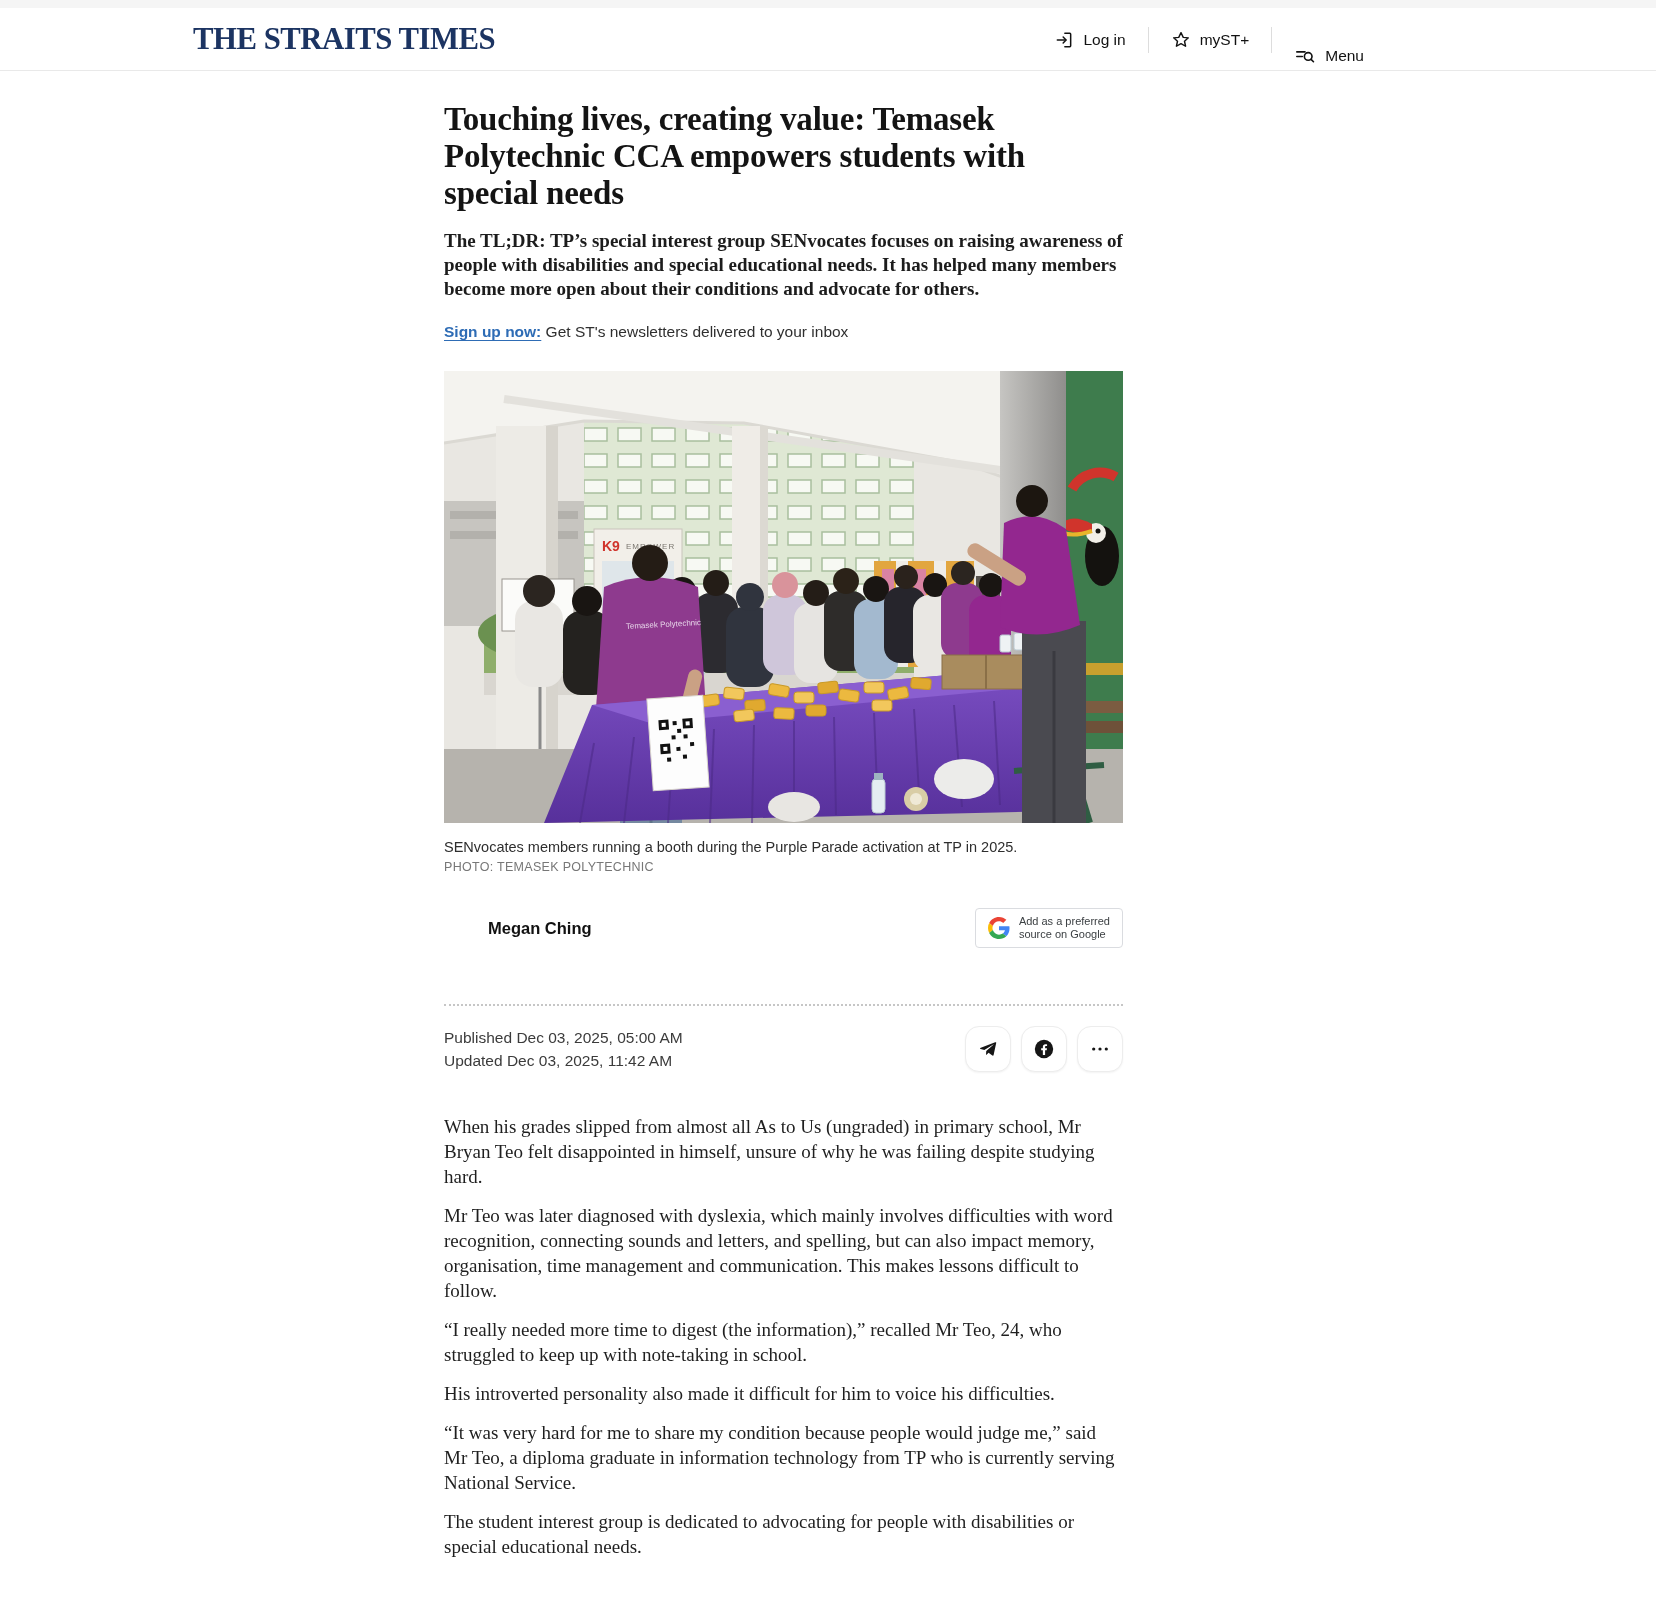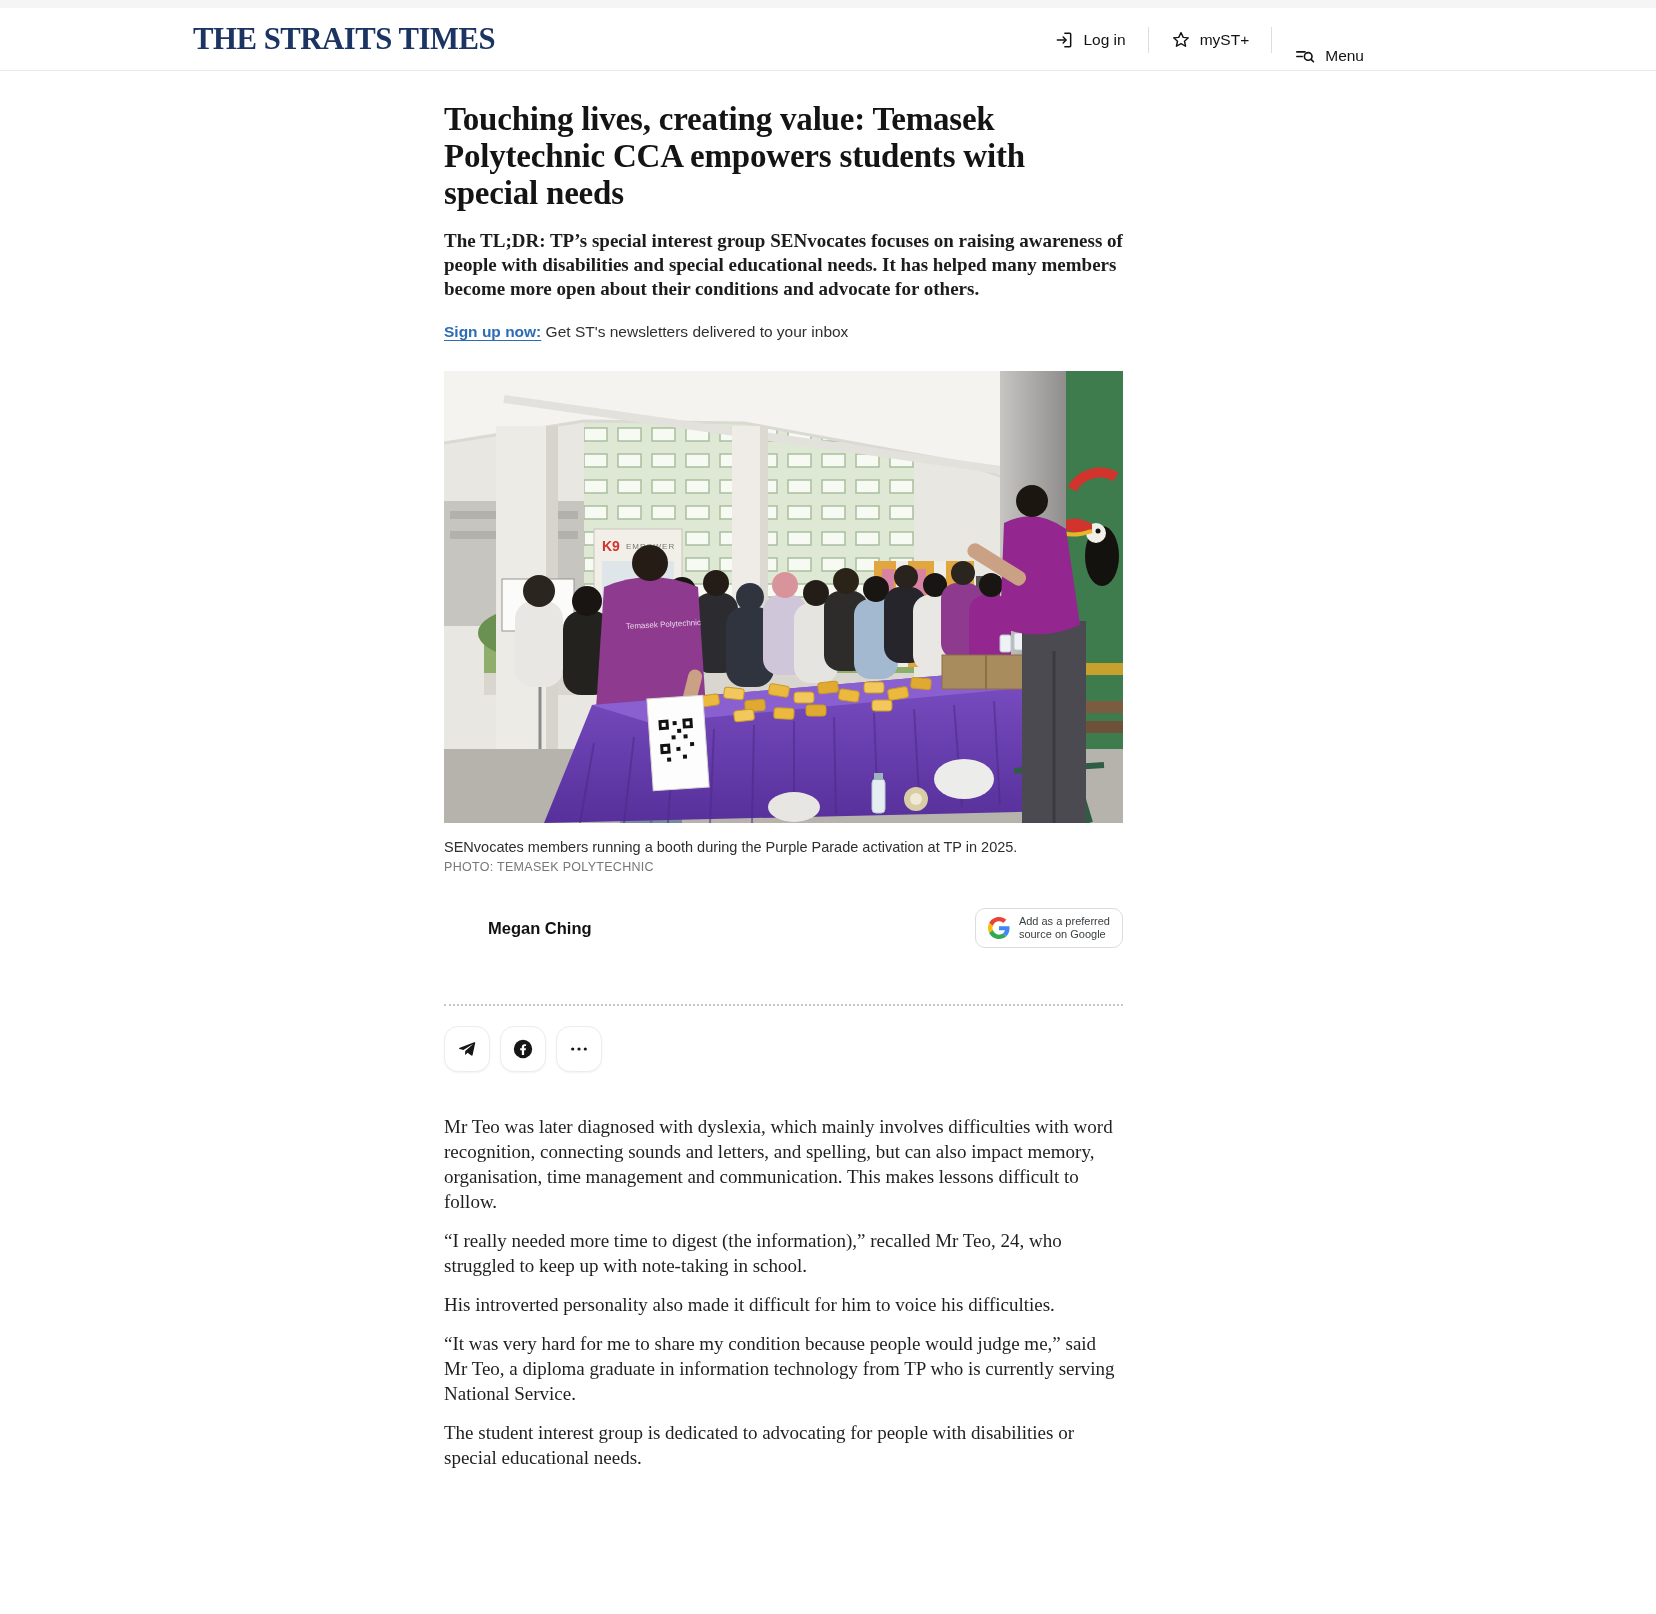--- a/index.html
+++ b/index.html
@@ -37,21 +37,21 @@
   figure { margin:30px 0 0; padding:0; }
   .photo { width:679px; height:452px; overflow:hidden; background:#15803d; }
   .photo svg { display:block; }
   .caption { font-size:14.5px; color:#2e2e2e; margin-top:16px; }
   .credit { font-size:12.5px; color:#777777; margin-top:5px; letter-spacing:.3px; }
 
   .byline-row { margin-top:34px; display:flex; justify-content:space-between; align-items:center; }
   .author { font-size:16.5px; font-weight:700; color:#111; cursor:pointer;margin-left:44px; }
   .google-btn {
     display:flex; align-items:center; gap:9px; background:#fff; border:1px solid #dadce0;
-    border-radius:10px; padding:6px 12px; cursor:pointer;
+    border-radius:4px; padding:6px 12px; cursor:pointer;
   }
   .google-btn .glabel { font-size:11px; line-height:13px; color:#3c4043; text-align:left; }
   .google-btn .glabel span { display:block; }
 
   .dotted-divider { margin-top:56px; border-top:2px dotted #c6c6c6; height:0; }
 
   .meta-row { margin-top:20px; display:flex; justify-content:space-between; align-items:flex-start; }
   .dates { font-size:15.5px; color:#3b3b3b; line-height:23px; }
   .share { display:flex; gap:10px; }
   .share button {
@@ -334,20 +334,24 @@
       <span class="glabel">
         <span>Add as a preferred</span>
         <span>source on Google</span>
       </span>
     </button>
   </div>
 
   <div class="dotted-divider"></div>
 
   <div class="meta-row">
+    <div class="dates">
+      <div>Published Dec 03, 2025, 05:00 AM</div>
+      <div>Updated Dec 03, 2025, 11:42 AM</div>
+    </div>
     <div class="share">
       <button>
         <svg width="20" height="20" viewBox="0 0 24 24" fill="#161616">
           <path d="M21.9 4.6 18.8 19c-.2 1-.8 1.2-1.6.8l-4.5-3.3-2.2 2.1c-.2.2-.4.4-.9.4l.3-4.6L18.5 7c.4-.3-.1-.5-.6-.2L7.6 13.3l-4.4-1.4c-1-.3-1-1 .2-1.4l17.2-6.6c.8-.3 1.5.2 1.3.7z"></path>
         </svg>
       </button>
       <button>
         <svg width="22" height="22" viewBox="0 0 24 24">
           <circle cx="12" cy="12" r="10" fill="#161616"></circle>
           <path d="M13.2 18.5v-5.2h1.75l.3-2.1h-2.05v-1.3c0-.6.25-1.05 1.05-1.05h1.1V7c-.2-.03-.95-.1-1.75-.1-1.75 0-2.85 1.05-2.85 2.95v1.45H8.9v2.1h1.85v5.1z" fill="#ffffff"></path>
@@ -357,19 +361,20 @@
         <svg width="18" height="6" viewBox="0 0 20 6" fill="#161616">
           <circle cx="3" cy="3" r="1.8"></circle>
             <circle cx="10" cy="3" r="1.8"></circle>
             <circle cx="17" cy="3" r="1.8"></circle>
         </svg>
       </button>
     </div>
   </div>
 
   <div class="article-body">
+      <p>When his grades slipped from almost all As to Us (ungraded) in primary school, Mr Bryan Teo felt disappointed in himself, unsure of why he was failing despite studying hard.</p>
       <p>Mr Teo was later diagnosed with dyslexia, which mainly involves difficulties with word recognition, connecting sounds and letters, and spelling, but can also impact memory, organisation, time management and communication. This makes lessons difficult to follow.</p>
       <p>“I really needed more time to digest (the information),” recalled Mr Teo, 24, who struggled to keep up with note-taking in school.</p>
       <p>His introverted personality also made it difficult for him to voice his difficulties.</p>
       <p>“It was very hard for me to share my condition because people would judge me,” said Mr Teo, a diploma graduate in information technology from TP who is currently serving National Service.</p>
       <p>The student interest group is dedicated to advocating for people with disabilities or special educational needs.</p>
     </div>
 </main>
 
 </body></html>

